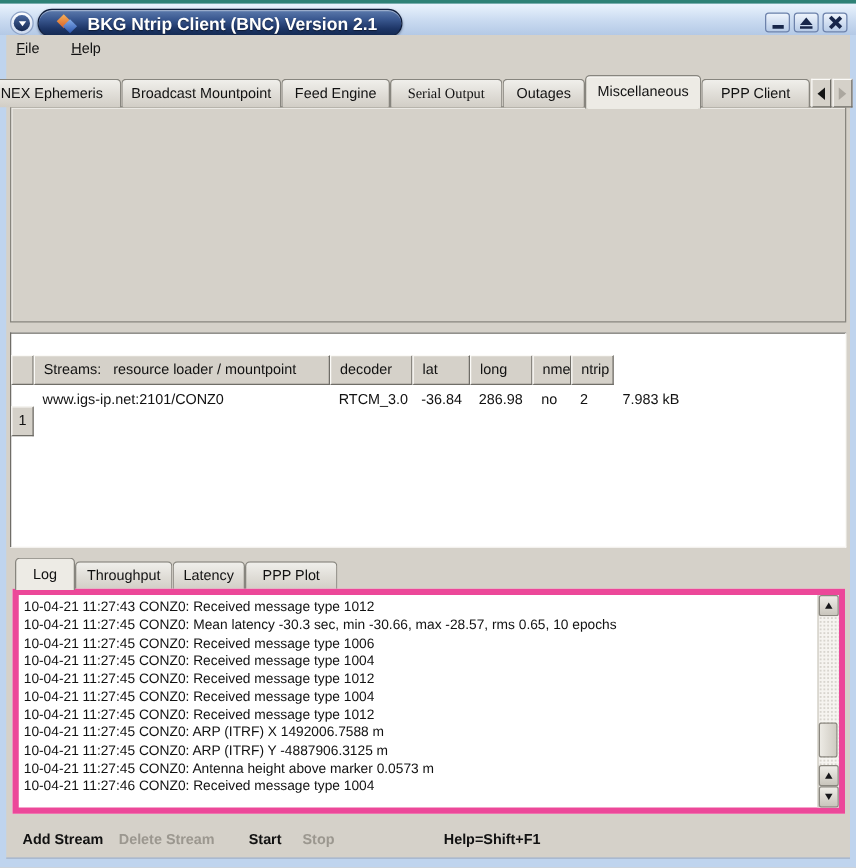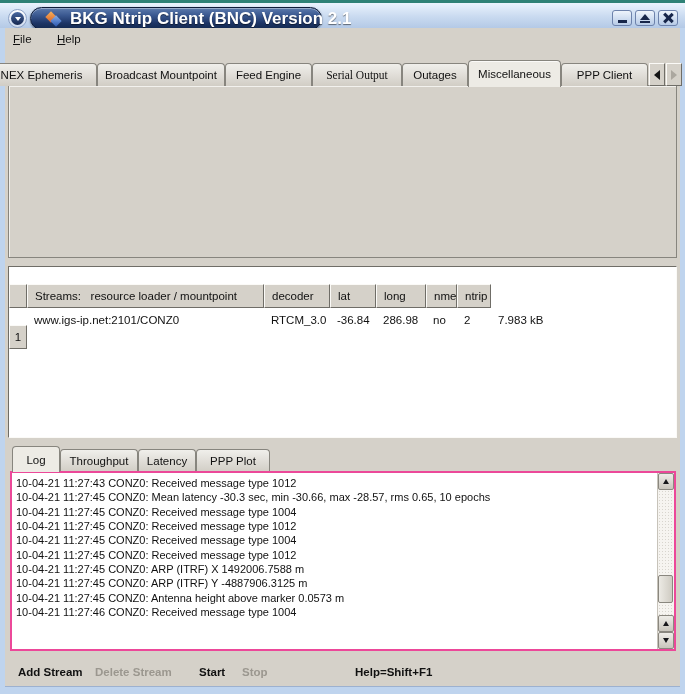--- a/index.html
+++ b/index.html
@@ -10,21 +10,21 @@
   
   #frame-top   { left:0; top:0; width:685px; height:3px; background:#2e8176; }
   #titlebar    { left:0; top:3px; width:685px; height:25px; background:linear-gradient(180deg,#eaf3fd 0%,#c9daf0 55%,#b4c9e6 100%); }
   #winmenu     { left:8px; top:6px; width:19px; height:19px; border-radius:50%; background:linear-gradient(180deg,#ffffff,#ccd9ee); border:1px solid #8ea3c6; cursor:pointer; }
   #winmenu .inner { position:absolute; left:2px; top:2px; width:13px; height:13px; border-radius:50%; background:linear-gradient(180deg,#49689f,#162850); }
   #winmenu .tri { position:absolute; left:3.5px; top:5px; width:0; height:0; border-left:3px solid transparent; border-right:3px solid transparent; border-top:4px solid #fff; }
   #capsule { left:30px; top:4px; width:292px; height:23px; border-radius:12px;
              background:linear-gradient(180deg,#5d7bad 0%,#3a5890 35%,#1d3566 72%,#132950 100%);
              border:1px solid #0d1b38; display:flex; align-items:center; padding-left:15px; gap:8px;
              box-shadow:0 1px 2px rgba(10,25,55,.5), inset 0 1px 0 rgba(255,255,255,.38); }
-  #capsule .title { color:#fff; font-size:17px; font-weight:bold; text-shadow:0 1px 1px rgba(0,0,0,.5); white-space:nowrap; }
+  #capsule .title { color:#fff; font-size:14px; font-weight:bold; text-shadow:0 1px 1px rgba(0,0,0,.5); white-space:nowrap; }
   .appicon { position:relative; width:16px; height:16px; flex:0 0 16px; }
   .appicon .d1 { position:absolute; left:1px; top:2px; width:8px; height:8px; background:linear-gradient(135deg,#f6b25c,#d85f27); transform:rotate(45deg); }
   .appicon .d2 { position:absolute; left:6px; top:6px; width:8px; height:8px; background:linear-gradient(135deg,#86aeea,#2a55ad); transform:rotate(45deg); }
   .winbtn { top:7px; width:20px; height:16px; border-radius:3px; border:1px solid #6d82ab;
             background:linear-gradient(180deg,#eef4fc,#b7cbe7); display:flex; align-items:center; justify-content:center; cursor:pointer; }
   #btn-min { left:612px; } #btn-max { left:635px; } #btn-close { left:658px; }
   .glyph-min { width:9px; height:3px; background:#17264a; margin-top:7px; }
   .glyph-max { display:flex; flex-direction:column; align-items:center; gap:1px; }
   .glyph-max .t { width:0; height:0; border-left:5px solid transparent; border-right:5px solid transparent; border-bottom:6px solid #17264a; }
   .glyph-max .b { width:10px; height:2px; background:#17264a; }
@@ -83,21 +83,21 @@
   .dcell { height:24px; display:flex; align-items:center; font-size:11.5px; padding-left:7px; white-space:nowrap; overflow:hidden; }
 
   
   .btab { top:449px; height:23px; border:1px solid #87857e; border-bottom:none; border-radius:4px 4px 0 0;
           background:linear-gradient(180deg,#f0efeb,#d1cdc5); display:flex; align-items:center; justify-content:center;
           font-size:11.5px; cursor:pointer; z-index:2; }
   .btab.sel { top:446px; height:26px; background:#edebe5; z-index:4; }
   #btab0 { left:12px; width:48px; } #btab1 { left:60px; width:78px; } #btab2 { left:138px; width:58px; } #btab3 { left:196px; width:74px; }
 
   
-  #logbox { left:10px; top:471px; width:666px; height:180px; border:2px solid #ec4899; background:#fff; display:flex; z-index:3; }
+  #logbox { left:10px; top:471px; width:666px; height:180px; border:5px solid #ec4899; background:#fff; display:flex; z-index:3; }
   #loglines { flex:1; padding:3px 0 0 4px; overflow:hidden; }
   .logline { font-size:11px; line-height:14.35px; white-space:nowrap; }
   #sb { width:17px; display:flex; flex-direction:column; background:#efede8; border-left:1px solid #c7c3ba; }
   .sb-btn { height:17px; flex:0 0 17px; background:linear-gradient(180deg,#efede8,#c9c5bc); border:1px solid #8a877f;
             border-radius:2px; display:flex; align-items:center; justify-content:center; cursor:pointer; }
   #sb-track { flex:1; position:relative; background-color:#f6f4f0;
               background-image:radial-gradient(#d8d5ce 32%, transparent 32%); background-size:3px 3px; cursor:pointer; }
   #sb-thumb { position:absolute; left:0; top:85px; width:15px; height:28px; background:linear-gradient(90deg,#eceae4,#cfcbc2);
               border:1px solid #8a877f; border-radius:2px; cursor:grab; }
   .tri-up-s { width:0; height:0; border-left:3.5px solid transparent; border-right:3.5px solid transparent; border-bottom:5px solid #17171a; }
@@ -199,20 +199,21 @@
 
 <div class="abs btab sel" id="btab0">Log</div>
 <div class="abs btab" id="btab1">Throughput</div>
 <div class="abs btab" id="btab2">Latency</div>
 <div class="abs btab" id="btab3">PPP Plot</div>
 
 <div class="abs" id="logbox">
   <div id="loglines">
     <div class="logline">10-04-21 11:27:43 CONZ0: Received message type 1012</div>
     <div class="logline">10-04-21 11:27:45 CONZ0: Mean latency -30.3 sec, min -30.66, max -28.57, rms 0.65, 10 epochs</div>
+    <div class="logline">10-04-21 11:27:45 CONZ0: Received message type 1006</div>
     <div class="logline">10-04-21 11:27:45 CONZ0: Received message type 1004</div>
     <div class="logline">10-04-21 11:27:45 CONZ0: Received message type 1012</div>
     <div class="logline">10-04-21 11:27:45 CONZ0: Received message type 1004</div>
     <div class="logline">10-04-21 11:27:45 CONZ0: Received message type 1012</div>
     <div class="logline">10-04-21 11:27:45 CONZ0: ARP (ITRF) X 1492006.7588 m</div>
     <div class="logline">10-04-21 11:27:45 CONZ0: ARP (ITRF) Y -4887906.3125 m</div>
     <div class="logline">10-04-21 11:27:45 CONZ0: Antenna height above marker 0.0573 m</div>
     <div class="logline">10-04-21 11:27:46 CONZ0: Received message type 1004</div>
   </div>
   <div id="sb">

